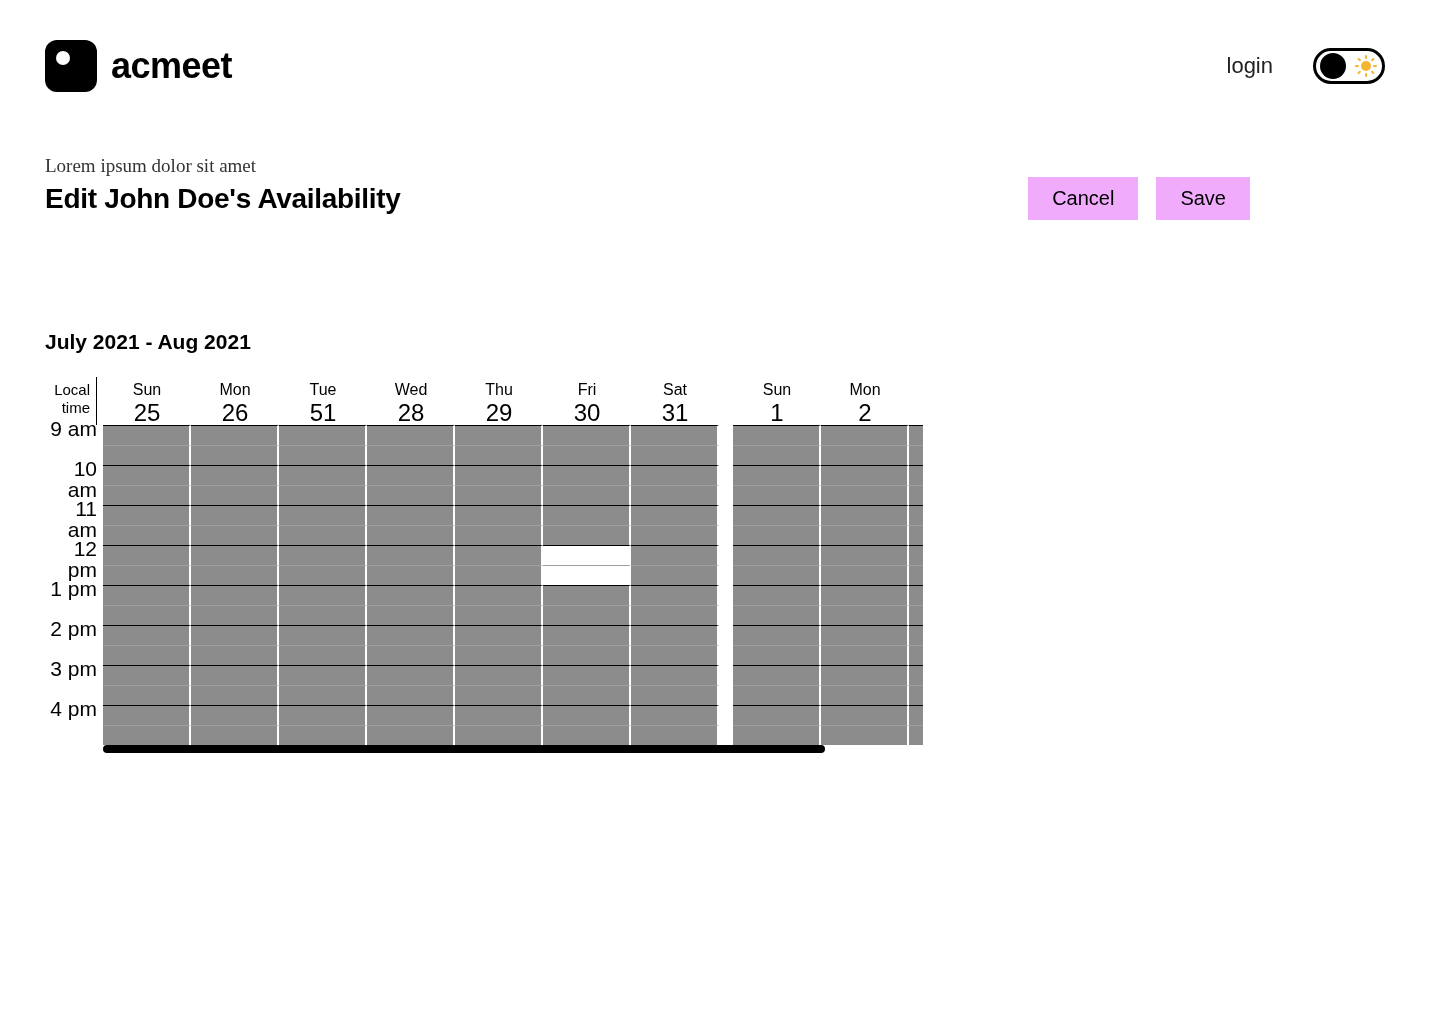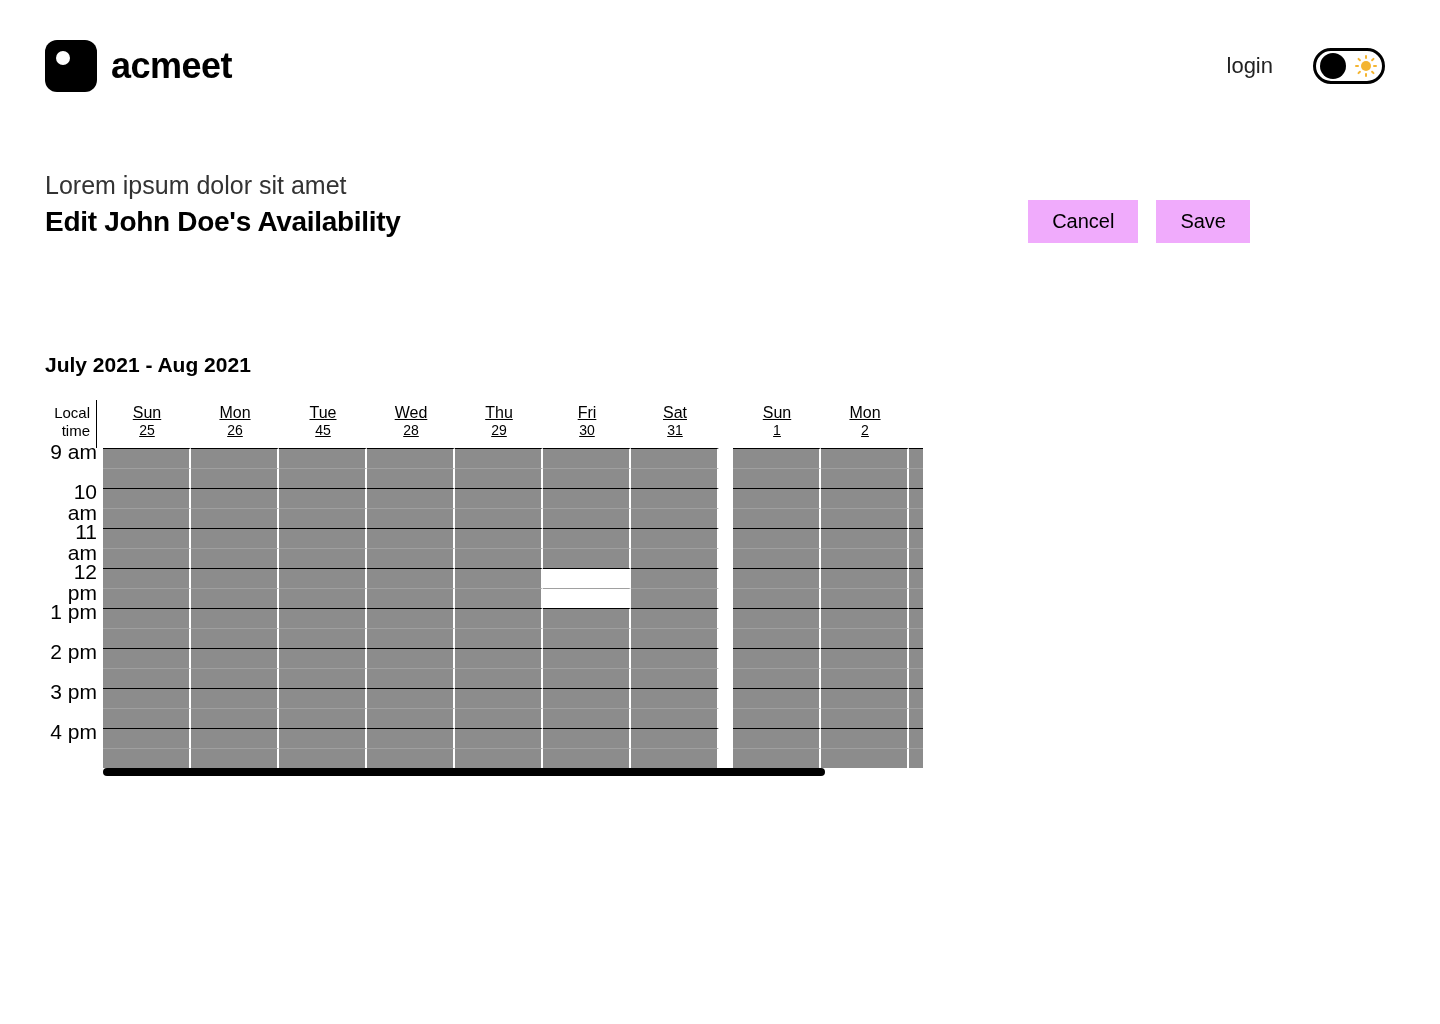--- a/index.html
+++ b/index.html
@@ -15,39 +15,39 @@
   .login-link { font-size: 22px; color: #222; text-decoration: none; cursor: pointer; }
 
   .theme-toggle { position: relative; width: 72px; height: 36px; border: 3px solid #000; border-radius: 36px; display: flex; align-items: center; justify-content: space-between; padding: 0 4px; cursor: pointer; background: #fff; }
   .tt-knob { width: 26px; height: 26px; background: #000; border-radius: 50%; }
   .tt-sun  { width: 24px; height: 24px; display: flex; align-items: center; justify-content: center; }
   .tt-sun svg { width: 24px; height: 24px; }
 
   
   .content { padding: 30px 45px 0 45px; }
   .page-title { font-size: 44px; font-weight: 800; letter-spacing: -0.5px; margin-top: 30px; }
-  .page-subtitle { font-size: 25px; color: #333; margin-top: 39px; }
+  .page-subtitle { font-size: 19px; color: #333; margin-top: 23px; font-family: Liberation Serif, serif; }
 
   .row-editrow { display: flex; align-items: center; justify-content: space-between; }
   .edit-heading { font-size: 28px; font-weight: 800; letter-spacing: -0.3px; }
   .btn-row { display: flex; gap: 18px; padding-right: 145px; }
   .btn { border: none; background: #f0abfc; font-size: 20px; padding: 10px 24px; cursor: pointer; font-family: inherit; color: #000; }
 
   .date-range { font-size: 21px; font-weight: 800; margin-top: 110px; }
 
   
   .grid-wrap { width: 878px; margin-top: 23px; display: flex; }
   .time-col  { width: 58px; flex: none; text-align: right; padding-right: 6px; }
   .tz-label  { height: 48px; font-size: 15px; line-height: 1.2; padding-top: 4px; border-right: 1px solid #000; padding-right: 6px; }
   .time-cell { height: 40px; font-size: 21px; line-height: 1; position: relative; top: -7px; }
 
   .days-col { flex: 1; overflow: hidden; }
   .days-row { display: flex; }
-  .day-header { width: 88px; flex: none; text-align: center; font-size: 16px; line-height: 1.2; padding-top: 3px; height: 48px; text-decoration: underline; }
-  .day-header .dnum { font-size: 14px; display: block; }
+  .day-header { width: 88px; flex: none; text-align: center; font-size: 16px; line-height: 1.2; padding-top: 3px; height: 48px; }
+  .day-header .dnum { font-size: 24px; display: block; }
   .week-gap { width: 14px; flex: none; height: 48px; }
   .half-header { width: 20px; flex: none; height: 48px; }
 
   .slots-row { display: flex; }
   .slot { width: 88px; flex: none; height: 20px; border-top: 1px solid #000; border-right: 2px solid #fff; background: #8c8c8c; cursor: pointer; }
   .slot.half { border-top-color: #a0a0a0; }
   .slot.free { background: #fff; }
   .slot.half-col { width: 20px; }
   .slot-gap { width: 14px; flex: none; height: 20px; background: #fff; }
 
@@ -114,21 +114,21 @@
           <div class="time-cell">1 pm</div>
           <div class="time-cell">2 pm</div>
           <div class="time-cell">3 pm</div>
           <div class="time-cell">4 pm</div>
         </div>
     </div>
     <div class="days-col">
       <div class="days-row" id="days-row">
           <div class="day-header">Sun<span class="dnum">25</span></div>
           <div class="day-header">Mon<span class="dnum">26</span></div>
-          <div class="day-header">Tue<span class="dnum">45</span></div>
+          <div class="day-header">Tue<span class="dnum">51</span></div>
           <div class="day-header">Wed<span class="dnum">28</span></div>
           <div class="day-header">Thu<span class="dnum">29</span></div>
           <div class="day-header">Fri<span class="dnum">30</span></div>
           <div class="day-header">Sat<span class="dnum">31</span></div>
           <div class="week-gap"></div>
           <div class="day-header">Sun<span class="dnum">1</span></div>
           <div class="day-header">Mon<span class="dnum">2</span></div>
           <div class="half-header"></div>
         </div>
       <div id="slots">

